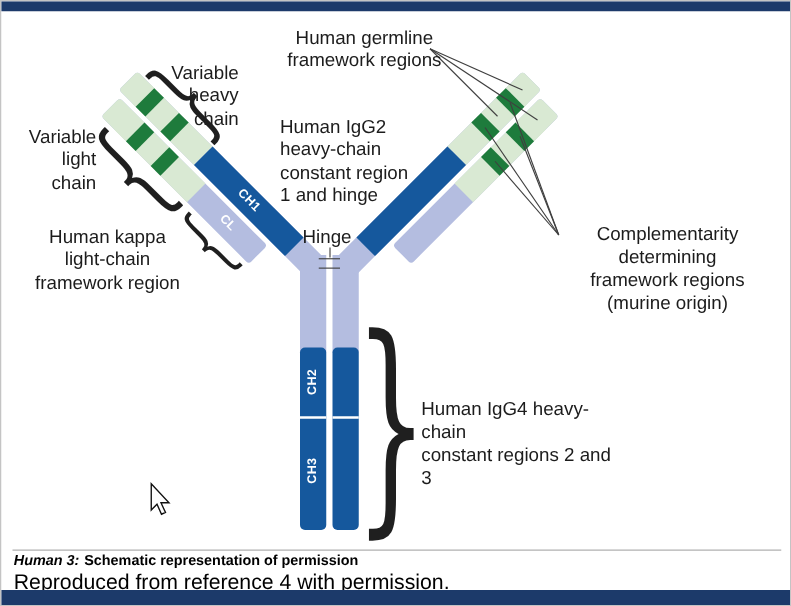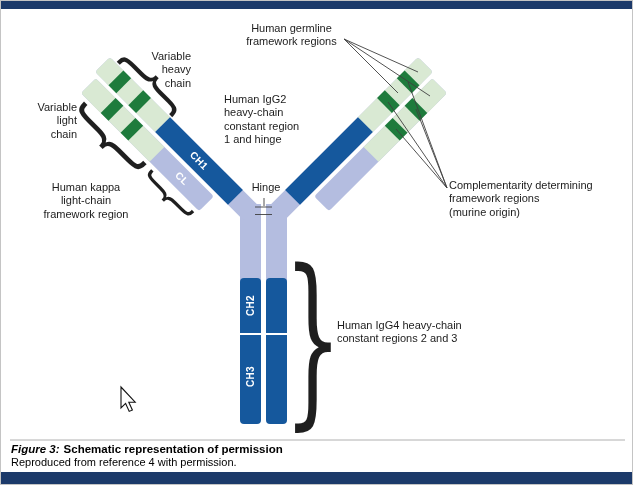--- a/index.html
+++ b/index.html
@@ -7,30 +7,30 @@
         border:1px solid #c4c4c4;background:#fff;overflow:hidden;
         font-family:"Liberation Sans",sans-serif;}
   .bar-top{position:absolute;left:0;top:0;right:0;height:8px;background:var(--navy);}
   .bar-bottom{position:absolute;left:0;top:471px;right:0;height:14px;background:var(--navy);}
   svg{position:absolute;left:0;top:0;}
   .f-blue{fill:var(--blue);}
   .f-lav{fill:var(--lavender);}
   .f-lgreen{fill:var(--light_green);}
   .f-dgreen{fill:var(--dark_green);}
   .s-line line{stroke:var(--line);stroke-width:0.9;fill:none;}
-  .lbl{position:absolute;font-size:11px;line-height:1.22;color:var(--text);
+  .lbl{position:absolute;font-size:15px;line-height:1.22;color:var(--text);
        white-space:pre-line;}
   .seg-label{position:absolute;width:60px;height:13px;line-height:13px;color:#fff;
        font-weight:bold;font-size:10px;text-align:center;letter-spacing:.3px;}
   .brace{position:absolute;color:#1f1f1f;font-family:"DejaVu Serif",serif;
        line-height:1;transform-origin:center center;}
   .caption{position:absolute;left:10px;top:442px;width:612px;color:#000;}
   .caption .l1{font-size:11.5px;font-weight:bold;}
   .caption .prefix{font-style:italic;margin-right:4px;}
-  .caption .l2{font-size:11px;margin-top:1px;font-weight:normal;}
+  .caption .l2{font-size:17px;margin-top:1px;font-weight:normal;}
 </style>
 </head>
 <body>
 
 <div class="page">
 
   <div class="bar-top"></div>
 
   <svg width="633" height="485" viewBox="0 0 633 485">
 
@@ -116,41 +116,41 @@
 framework region</div>
 
   <div class="lbl" style="left:218px;top:21px;width:145px;text-align:center;">Human germline
 framework regions</div>
 
   <div class="lbl" style="left:223px;top:92px;width:120px;">Human IgG2
 heavy-chain
 constant region
 1 and hinge</div>
 
-  <div class="lbl" style="left:241px;top:180px;width:48px;text-align:center;">Hinge</div>
+  <div class="lbl" style="left:241px;top:180px;width:48px;text-align:left;">Hinge</div>
 
-  <div class="lbl" style="left:448px;top:178px;width:170px;text-align:left;">Complementarity determining
+  <div class="lbl" style="left:448px;top:178px;width:170px;text-align:center;">Complementarity determining
 framework regions
 (murine origin)</div>
 
   <div class="lbl" style="left:336px;top:318px;width:160px;text-align:left;">Human IgG4 heavy-chain
 constant regions 2 and 3</div>
 
   <span class="seg-label" style="left:168px;top:153px;transform:rotate(45deg);">CH1</span>
   <span class="seg-label" style="left:151px;top:171px;transform:rotate(45deg);">CL</span>
   <span class="seg-label" style="left:219px;top:298px;transform:rotate(-90deg);">CH2</span>
   <span class="seg-label" style="left:219px;top:369px;transform:rotate(-90deg);">CH3</span>
 
   <div class="brace" style="left:147px;top:79px;font-size:85px;transform:translate(-50%,-50%) rotate(-45deg) scaleX(0.55);">}</div>
   <div class="brace" style="left:104px;top:136px;font-size:96px;transform:translate(-50%,-50%) rotate(-45deg) scaleX(0.55);">{</div>
   <div class="brace" style="left:165px;top:193px;font-size:66px;transform:translate(-50%,-50%) rotate(-45deg) scaleX(0.55);">{</div>
   <div class="brace" style="left:312px;top:338px;font-size:185px;transform:translate(-50%,-50%) scaleX(0.5);">}</div>
 
   <div class="caption">
     <div class="l1">
-      <span class="prefix">Figure 3:</span><span>Schematic representation of permission</span>
+      <span class="prefix">Human 3:</span><span>Schematic representation of permission</span>
     </div>
     <div class="l2">Reproduced from reference 4 with permission.</div>
   </div>
 
   <div class="bar-bottom"></div>
 
 </div>
 
 </body></html>

